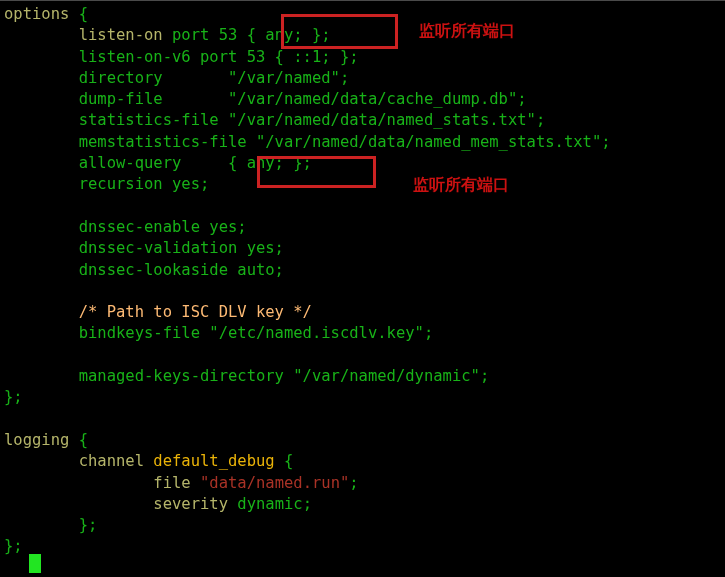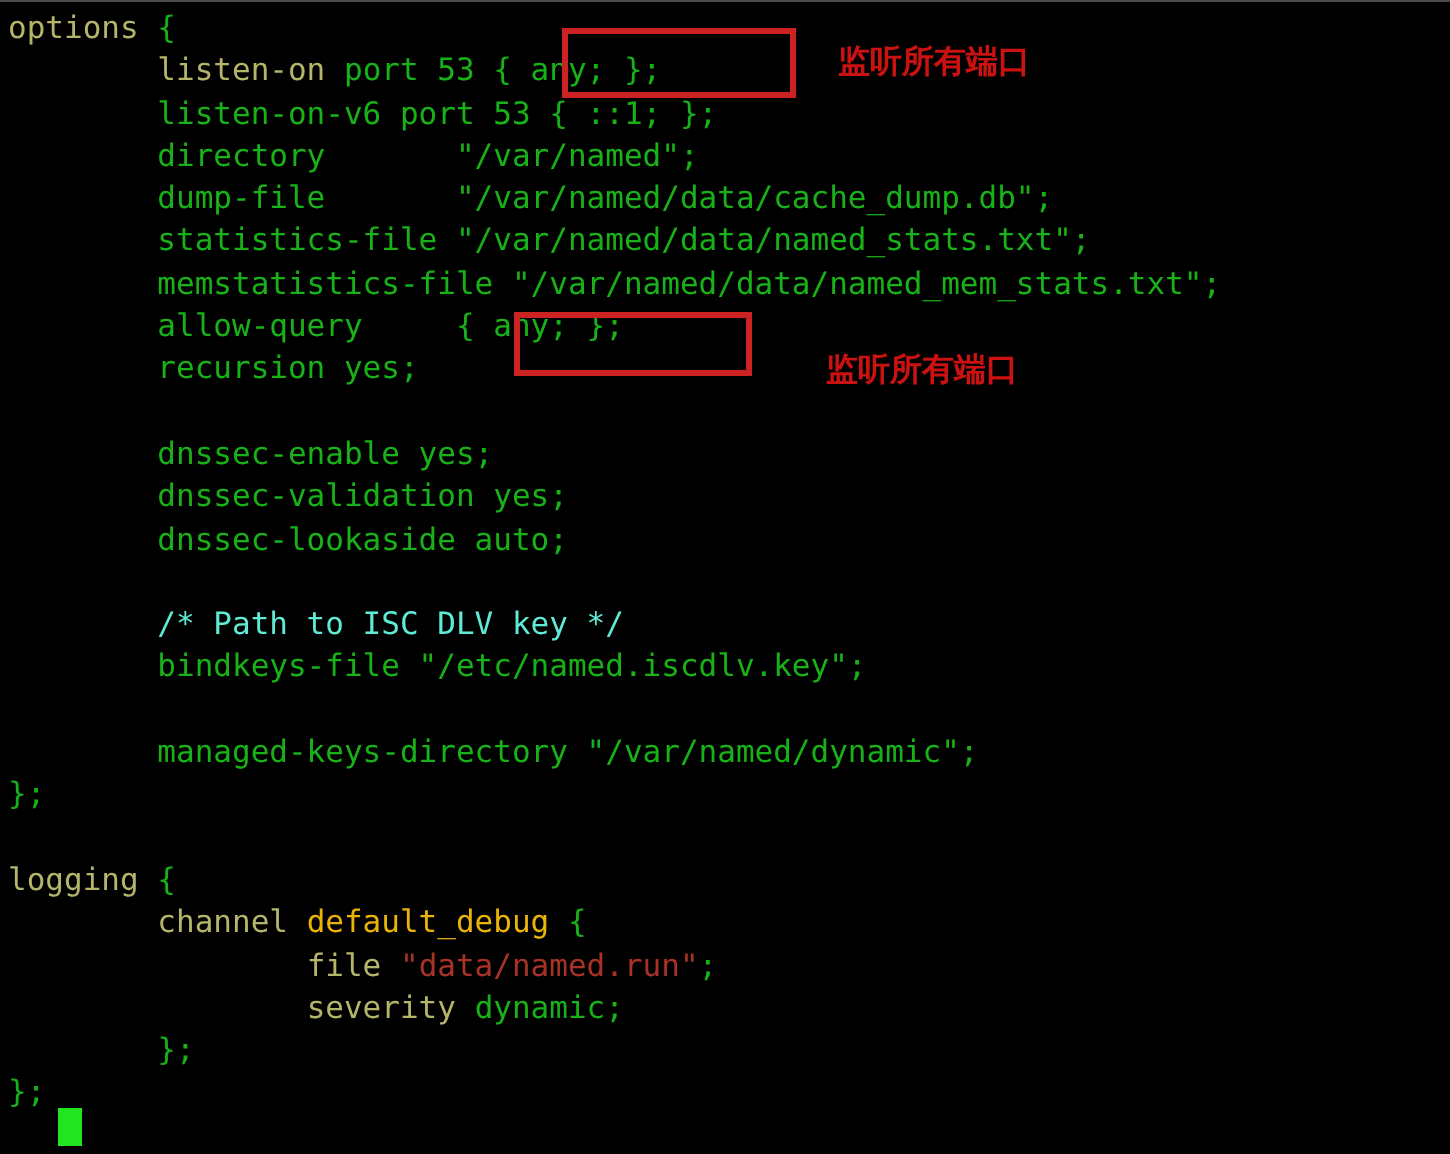--- a/index.html
+++ b/index.html
@@ -32,21 +32,21 @@
     letter-spacing: 0px;
     white-space: pre;
   }
   .line {
     height: 21.3px;
     white-space: pre;
   }
   
   .g  { color: #18b218; }             
   .k  { color: #b5b56a; }             
-  .cm { color: #5eead4; }             
+  .cm { color: #fdba74; }             
   .id { color: #eab308; }             
   .st { color: #a93226; }             
 
   
   .hl-box {
     position: absolute;
     border: 3px solid #cc2222;
     box-sizing: border-box;
     pointer-events: none;
   }

